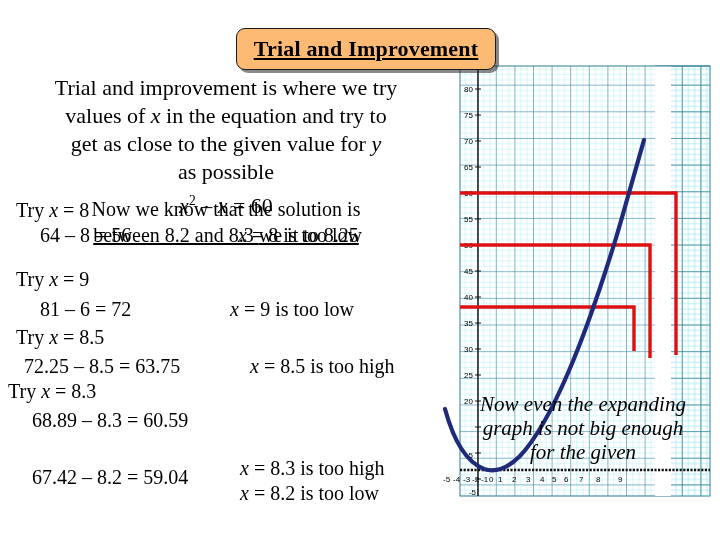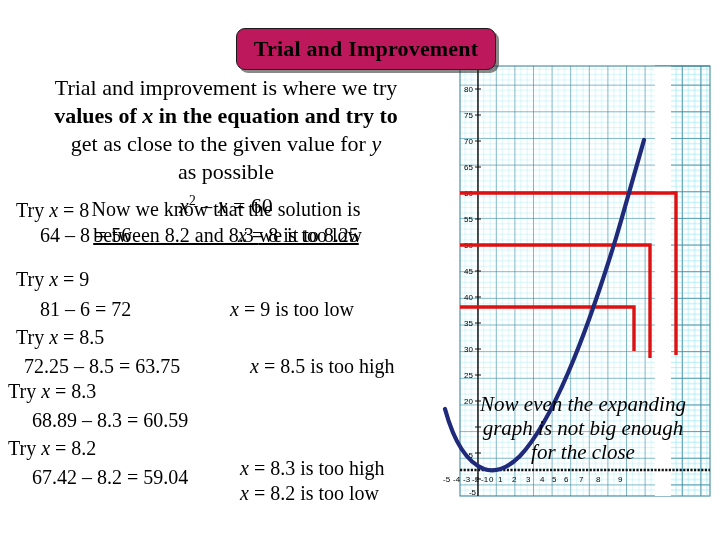--- a/index.html
+++ b/index.html
@@ -23,28 +23,29 @@
     overflow: hidden;
   }
 
   
   #title-box {
     position: absolute;
     left: 236px;
     top: 28px;
     width: 258px;
     height: 40px;
-    background: #be185d;
+    background: #fdba74;
     border: 1px solid #1a1a1a;
     border-radius: 9px;
     box-shadow: 3px 3px 0 rgba(40,40,40,0.55);
     display: flex;
     align-items: center;
     justify-content: center;
     z-index: 40;
+    text-decoration: underline;
   }
   #title-text {
     font-family: "Liberation Serif", serif;
     font-weight: bold;
     font-size: 22px;
     color: #000000;
     letter-spacing: 0.2px;
     white-space: nowrap;
   }
 
@@ -223,33 +224,33 @@
                C 56 415, 68 410, 80 398
                C 96 381, 112 352, 128 315
                C 144 278, 160 232, 176 180
                C 186 146, 196 110, 204 82" fill="none" stroke="#1f2a7a" stroke-width="4.2" stroke-linecap="round"></path>
     </svg>
   </div>
 
   <div id="graph-note">
     <div>Now even the expanding</div>
     <div>graph is not big enough</div>
-    <div>for the close</div>
+    <div>for the given</div>
   </div>
 
   <div id="title-box">
     <span id="title-text">Trial and Improvement</span>
   </div>
 
   <div id="text-col">
 
     <div class="blk ctr intro-line" style="top:0px;">
       <span>Trial and improvement is where we try</span>
     </div>
-    <div class="blk ctr intro-line" style="top:28px;font-weight:bold;">
+    <div class="blk ctr intro-line" style="top:28px;">
       <span>values of </span><span class="ital">x</span><span> in the equation and try to</span>
     </div>
     <div class="blk ctr intro-line" style="top:56px;">
       <span>get as close to the given value for </span><span class="ital">y</span>
     </div>
     <div class="blk ctr intro-line" style="top:84px;">
       <span>as possible</span>
     </div>
 
     <div class="blk" style="top:118px; height:28px;">
@@ -305,23 +306,20 @@
     <div class="blk trial-line" style="top:304px; left:8px;">
       <span>Try </span><span class="ital">x</span><span> = 8.3</span>
     </div>
     <div class="blk trial-line" style="top:333px; left:32px;">
       <span>68.89 – 8.3 = 60.59</span>
     </div>
     <div class="blk trial-line" style="top:333px; left:240px;margin-top:48px;">
       <span class="ital">x</span><span> = 8.3 is too high</span>
     </div>
 
-    <div class="blk trial-line" style="top:361px; left:8px;">
-      <span>Try </span><span class="ital">x</span><span> = 8.2</span>
-    </div>
     <div class="blk trial-line" style="top:390px; left:32px;">
       <span>67.42 – 8.2 = 59.04</span>
     </div>
     <div class="blk trial-line" style="top:390px; left:240px;margin-top:16px;">
       <span class="ital">x</span><span> = 8.2 is too low</span>
     </div>
 
   </div>
 </div>
 

